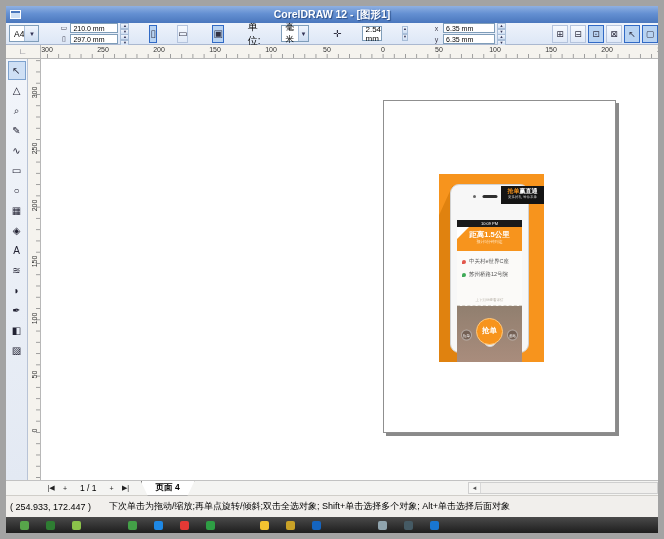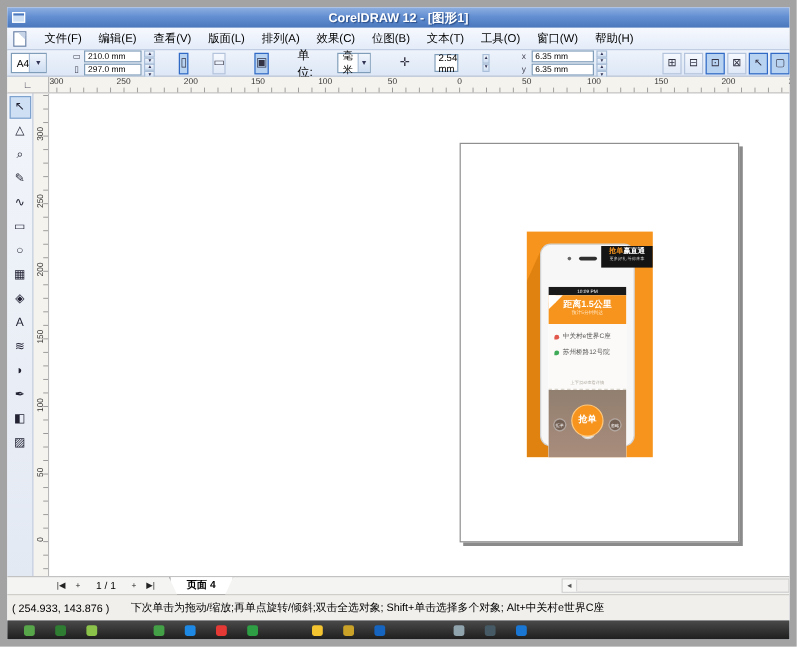--- a/index.html
+++ b/index.html
@@ -105,35 +105,20 @@
 </head>
 <body>
 
 <div id="app">
 
   <div class="titlebar">
     <div class="win-restore"></div>
     <div class="title-text">CorelDRAW 12 - [图形1]</div>
   </div>
 
-  <div class="menubar">
-    <div class="doc-mini"></div>
-
-  <span class="menu-item">文件(F)</span>
-      <span class="menu-item">编辑(E)</span>
-      <span class="menu-item">查看(V)</span>
-      <span class="menu-item">版面(L)</span>
-      <span class="menu-item">排列(A)</span>
-      <span class="menu-item">效果(C)</span>
-      <span class="menu-item">位图(B)</span>
-      <span class="menu-item">文本(T)</span>
-      <span class="menu-item">工具(O)</span>
-      <span class="menu-item">窗口(W)</span>
-      <span class="menu-item">帮助(H)</span>
-    </div>
 
   <div class="propbar">
     <div class="combo" style="width:97px">
       <span>A4</span>
       <span class="arrow">▼</span>
     </div>
     <div class="stackpair">
       <div class="minirow">
         <span class="micon">▭</span>
         <span class="minifield">210.0 mm</span>
@@ -293,22 +278,22 @@
     <span class="page-indicator">1 / 1</span>
     <span class="nav-btn">+</span>
     <span class="nav-btn">▶|</span>
     <span class="page-tab">页面 4</span>
     <div class="hscroll">
       <span class="sarrow">◂</span>
     </div>
   </div>
 
   <div class="statusbar">
-    <span>( 254.933, 143.876 )</span>
-    <span>下次单击为拖动/缩放;再单点旋转/倾斜;双击全选对象; Shift+单击选择多个对象; Alt+中关村e世界C座</span>
+    <span>( 254.933, 172.447 )</span>
+    <span>下次单击为拖动/缩放;再单点旋转/倾斜;双击全选对象; Shift+单击选择多个对象; Alt+单击选择后面对象</span>
   </div>
 
   <div class="taskbar" id="taskbar">
       <span class="tbicon" style="background: rgb(87, 166, 74);"></span>
       <span class="tbicon" style="background: rgb(46, 125, 50);"></span>
       <span class="tbicon" style="background: rgb(139, 195, 74);"></span>
       <span class="tbicon" style="background: rgb(67, 160, 71); margin-left: 30px;"></span>
       <span class="tbicon" style="background: rgb(30, 136, 229);"></span>
       <span class="tbicon" style="background: rgb(229, 57, 53);"></span>
       <span class="tbicon" style="background: rgb(46, 158, 68);"></span>

